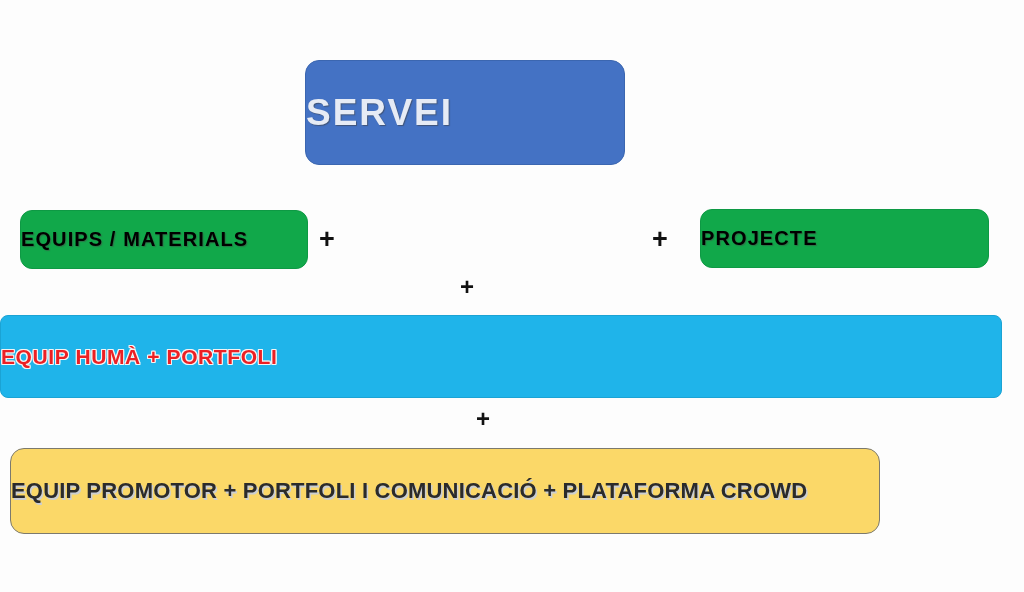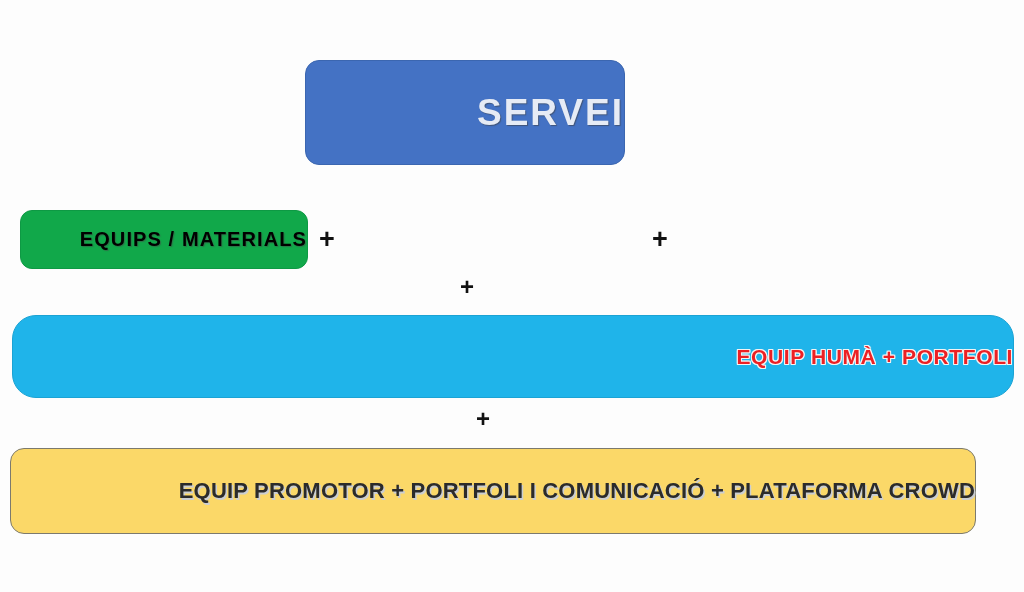--- a/index.html
+++ b/index.html
@@ -19,21 +19,21 @@
     position: relative;
     width: 1024px;
     height: 592px;
   }
 
   .node {
     position: absolute;
     box-sizing: border-box;
     display: flex;
     align-items: center;
-    justify-content: flex-end;
+    justify-content: flex-start;
     text-align: center;
   }
 
   
   .node-servei {
     left: 305px;
     top: 60px;
     width: 320px;
     height: 105px;
     background: #4472c4;
@@ -60,27 +60,27 @@
     font-weight: bold;
     letter-spacing: 1.1px;
     text-shadow: 1px 1px 1px rgba(70,70,70,0.5);
   }
   .green-1 { left: 20px;  top: 210px; width: 288px; height: 59px; }
   .green-2 { left: 352px; top: 208px; width: 288px; height: 62px; }
   .green-3 { left: 700px; top: 209px; width: 289px; height: 59px; }
 
   
   .node-cyan {
-    left: 12px;
+    left: 0;
     top: 315px;
     width: 1002px;
     height: 83px;
     background: #1fb4ea;
     border: 1px solid #1ba3d4;
-    border-radius: 24px;
+    border-radius: 8px;
   }
   .node-cyan .label {
     color: #ec2024;
     font-size: 21px;
     font-weight: bold;
     letter-spacing: 0.6px;
     text-shadow:
       -1px -1px 0 #f3f3f3,
        1px -1px 0 #f3f3f3,
       -1px  1px 0 #f3f3f3,
@@ -88,21 +88,21 @@
        0   -1px 0 #f3f3f3,
        0    1px 0 #f3f3f3,
       -1px  0   0 #f3f3f3,
        1px  0   0 #f3f3f3;
   }
 
   
   .node-yellow {
     left: 10px;
     top: 448px;
-    width: 966px;
+    width: 870px;
     height: 86px;
     background: #fbd868;
     border: 1px solid #7c7a6e;
     border-radius: 14px;
   }
   .node-yellow .label {
     color: #2b2b2b;
     font-size: 22px;
     font-weight: bold;
     letter-spacing: 0.2px;
@@ -135,20 +135,23 @@
 
   <div class="node node-green green-1">
     <span class="label">EQUIPS / MATERIALS</span>
   </div>
 
   <span class="plus plus-h1">+</span>
 
 
   <span class="plus plus-h2">+</span>
 
+  <div class="node node-green green-3">
+    <span class="label">PROJECTE</span>
+  </div>
 
   <span class="plus plus-v1">+</span>
 
   <div class="node node-cyan">
     <span class="label">EQUIP HUMÀ + PORTFOLI</span>
   </div>
 
   <span class="plus plus-v2">+</span>
 
   <div class="node node-yellow">

